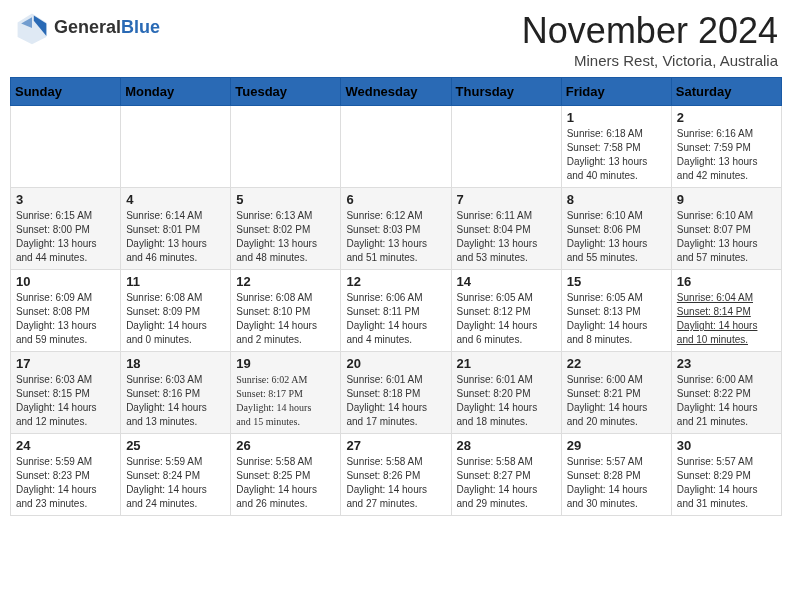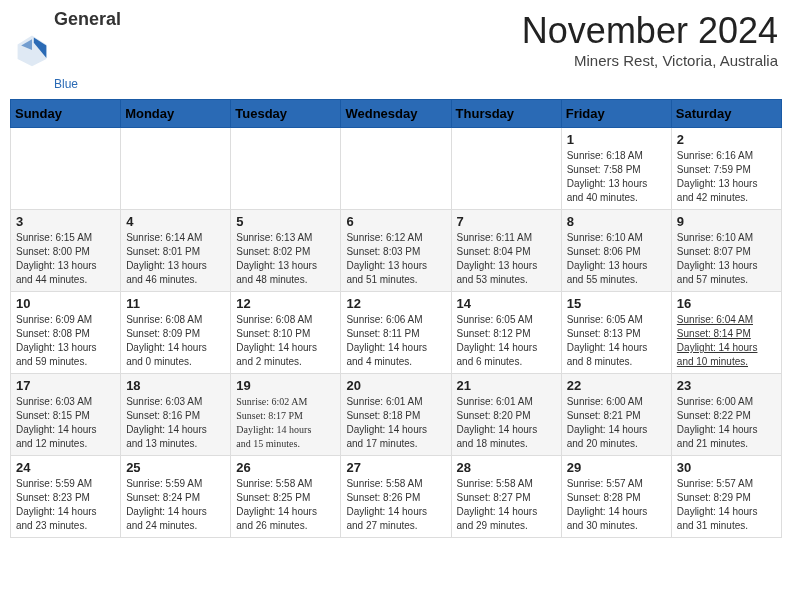--- a/index.html
+++ b/index.html
@@ -17,32 +17,31 @@
       margin-bottom: 8px;
       padding: 0 4px;
     }
     .logo {
       display: flex;
       align-items: center;
       gap: 4px;
     }
     .logo-text {
       display: flex;
-      flex-direction: column;
+      flex-direction: row;
       line-height: 1.1;
-      gap: 48px;
     }
     .logo-general {
       font-size: 18px;
       font-weight: bold;
       color: #333;
     }
     .logo-blue {
-      font-size: 12px;
-      font-weight: normal;
+      font-size: 18px;
+      font-weight: bold;
       color: #2a6ab5;
     }
     .logo-icon {
       width: 36px;
       height: 36px;
     }
     .title-block {
       text-align: right;
     }
     .calendar-title {

